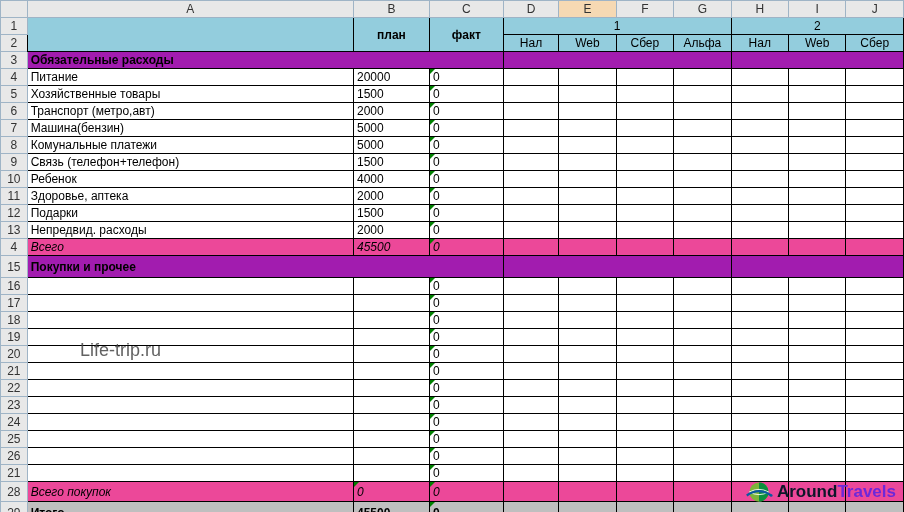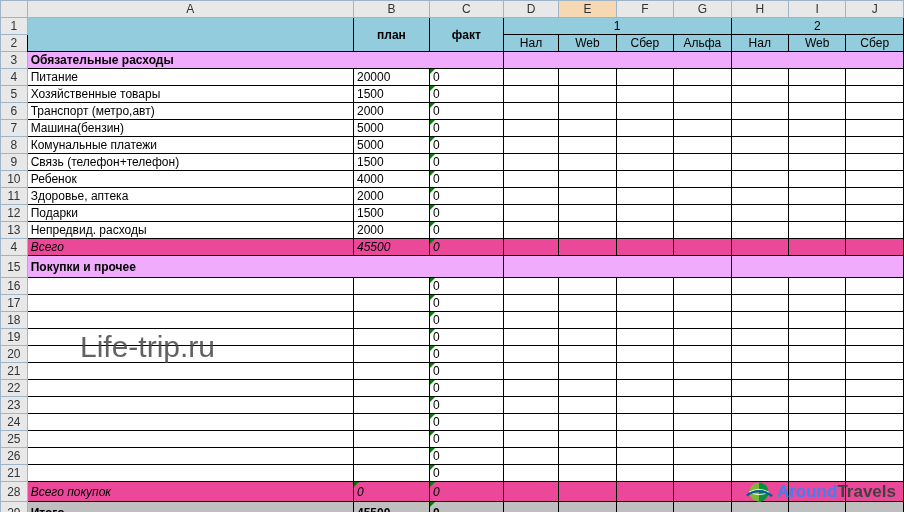--- a/index.html
+++ b/index.html
@@ -40,58 +40,58 @@
     font-weight: normal;
     color: #333;
     border: 1px solid #9fb4c6;
     width: 26px;
   }
   .selcol { background: #f6d9b3; }
   .hdr-teal { background: #93cddd; }
   .hdr-teal td { border: 1px solid #000; }
   .center { text-align: center; }
   .bold { font-weight: bold; }
-  .section-pink { background: #f0abfc; font-weight: bold; }
+  .section-pink { background: #a21caf; font-weight: bold; }
   .thick-left { border-left: 2px solid #000; }
   .thick-right { border-right: 2px solid #000; }
   .thick-top { border-top: 2px solid #000; }
   .thick-bottom { border-bottom: 2px solid #000; }
   .total-row td { background: #ec4899; font-style: italic; }
   .grand-row td { background: #bfbfbf; font-weight: bold; }
   .data-border td { border: 1px solid #000; }
   .green-tick { position: relative; }
   .green-tick::before {
     content: "";
     position: absolute;
     left: 0; top: 0;
     border-top: 5px solid #008000;
     border-right: 5px solid transparent;
   }
   .watermark {
     position: absolute;
     left: 80px;
-    top: 330px;
-    font-size: 30px;
+    top: 340px;
+    font-size: 18px;
     color: rgba(70,70,70,0.85);
     font-family: Arial, sans-serif;
     pointer-events: none;
   }
   .logo {
     position: absolute;
     right: 8px;
     bottom: 6px;
     display: flex;
     align-items: center;
     gap: 4px;
     font-family: Arial, sans-serif;
     font-size: 17px;
     font-weight: bold;
   }
-  .logo .a { color: #3b82f6; }
-  .logo .t { color: #404040; }
+  .logo .a { color: #0f172a; }
+  .logo .t { color: #6d28d9; }
   .logo svg { width: 28px; height: 28px; }
 </style>
 </head>
 <body>
 
 <table>
   <colgroup>
     <col style="width:26px">
     <col style="width:318px">
     <col style="width:74px">

